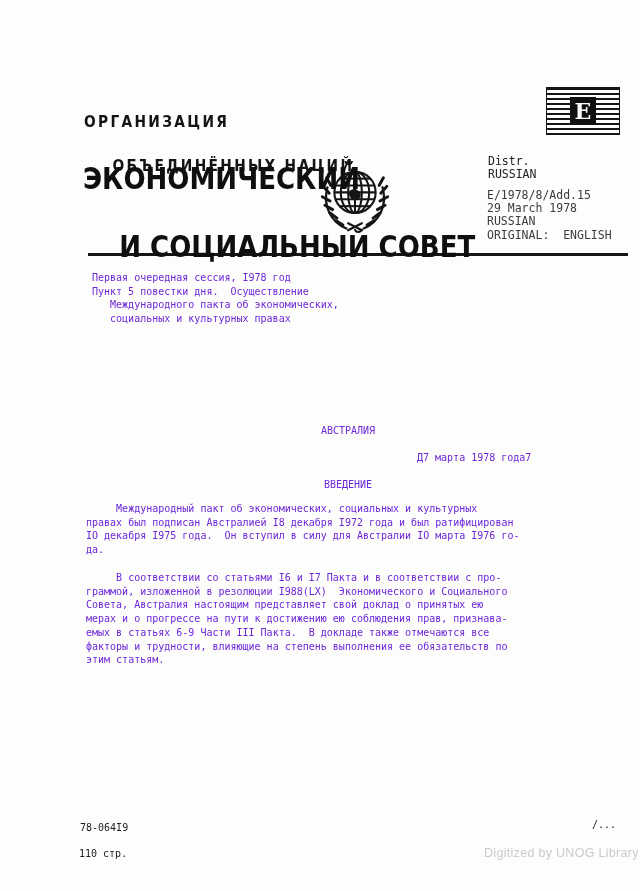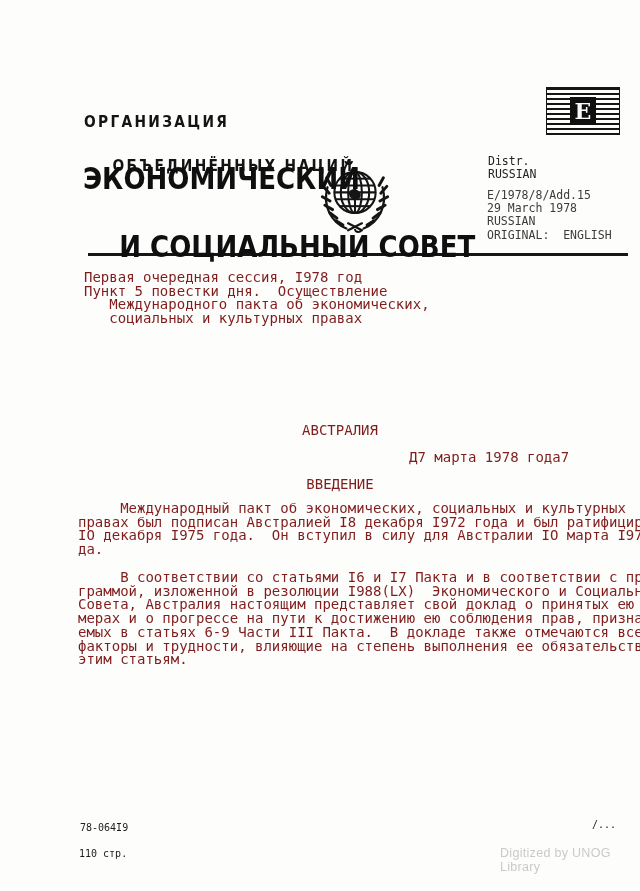--- a/index.html
+++ b/index.html
@@ -31,21 +31,21 @@
   }
   .stamp-inner {
     background:#101010; color:#fbfbfb; width:26px; height:28px;
     display:flex; align-items:center; justify-content:center;
     font-family:"DejaVu Serif", serif; font-weight:bold; font-size:22px;
   }
   .right-block { font-size:11.5px; line-height:13.2px; color:#232323; }
   .rule { background:#161616; height:3px; }
 
   
-  .tw { font-size:14px; line-height:13.7px; color:#7f1d1d; }
+  .tw { font-size:10px; line-height:13.7px; color:#6d28d9;margin-left:8px; }
   .tw-sm { font-size:10px; line-height:13.2px; color:#1c1c1c; }
   .center { text-align:center; }
   .watermark {
     font-family:"Liberation Sans","DejaVu Sans",sans-serif;
     font-size:12.5px; color:#cacaca; letter-spacing:0.3px;
   }
   .emblem { z-index:1; }
 </style>
 </head>
 <body>
@@ -126,15 +126,15 @@
 граммой, изложенной в резолюции I988(LX)  Экономического и Социального
 Совета, Австралия настоящим представляет свой доклад о принятых ею
 мерах и о прогрессе на пути к достижению ею соблюдения прав, признава-
 емых в статьях 6-9 Части III Пакта.  В докладе также отмечаются все
 факторы и трудности, влияющие на степень выполнения ее обязательств по
 этим статьям.</div>
 
   <div class="abs tw-sm" style="left:80px; top:821px;">78-064I9</div>
   <div class="abs tw-sm" style="left:592px; top:818px;">/...</div>
   <div class="abs tw-sm" style="left:79px; top:847px; font-weight:normal;">110 стр.</div>
-  <div class="abs watermark" style="left:500px; top:846px;">Digitized by UNOG Library</div>
+  <div class="abs watermark" style="left:484px; top:846px;">Digitized by UNOG Library</div>
 
 </div>
 
 </body></html>

